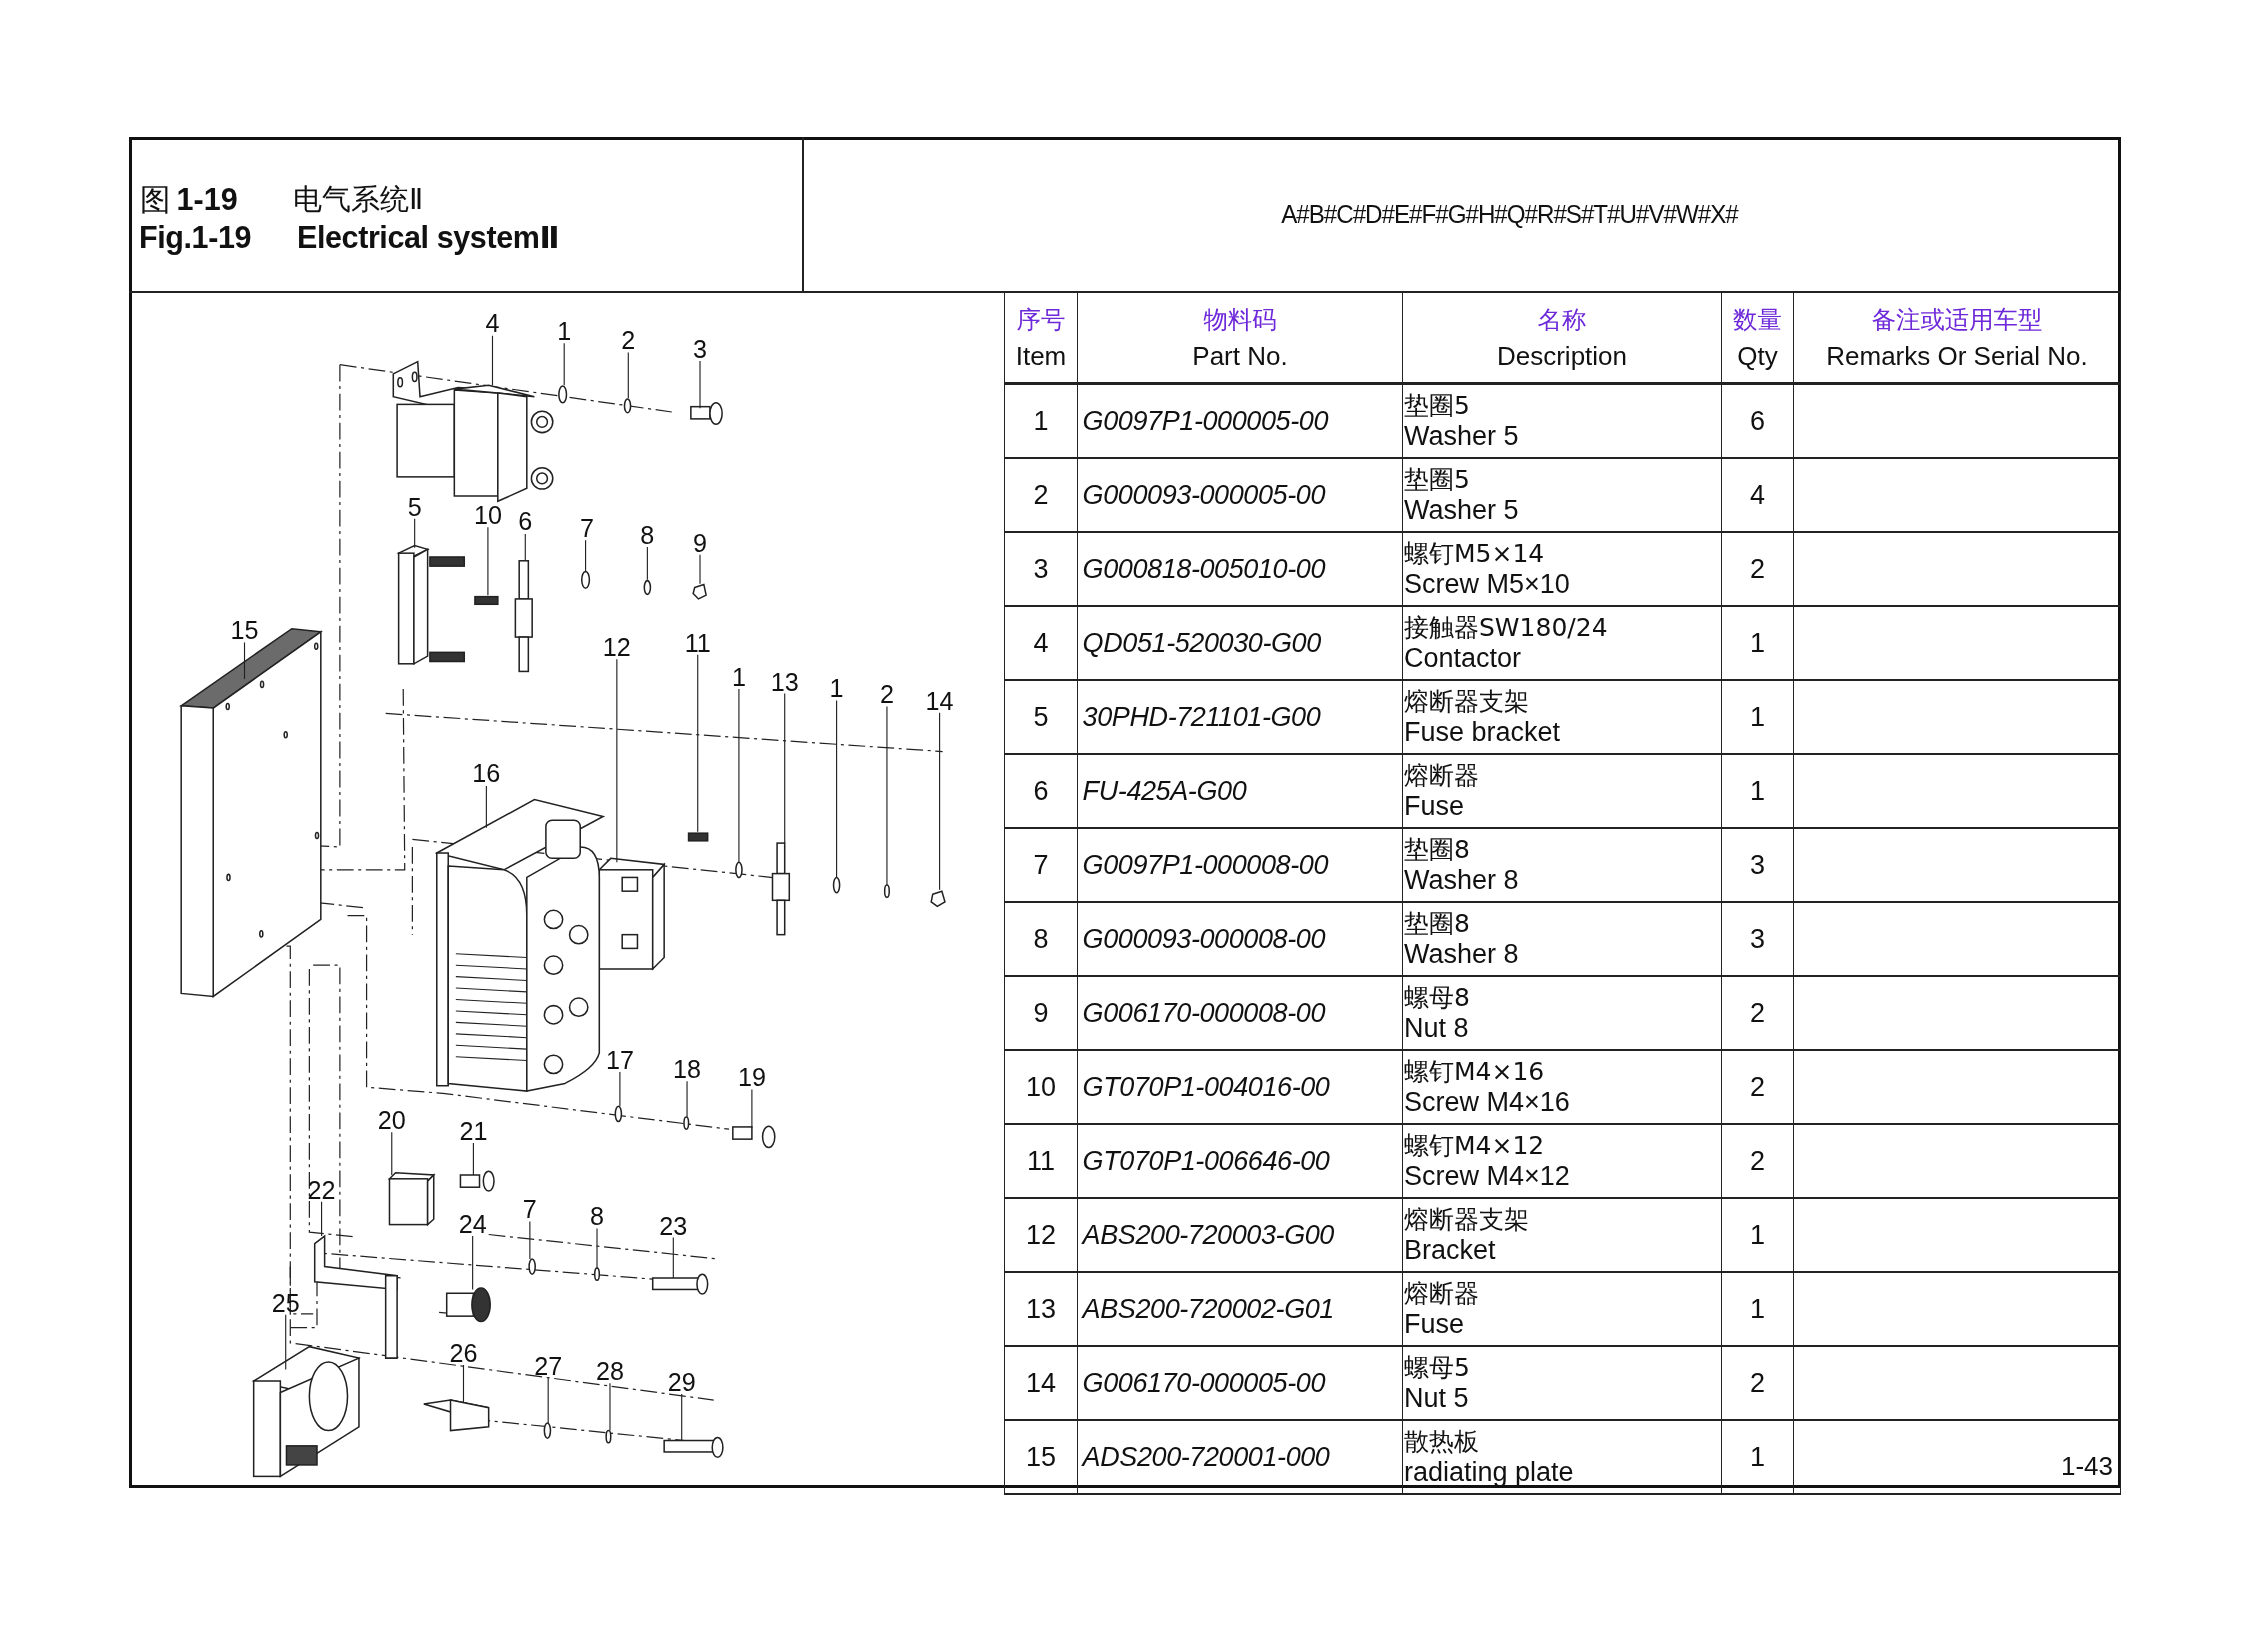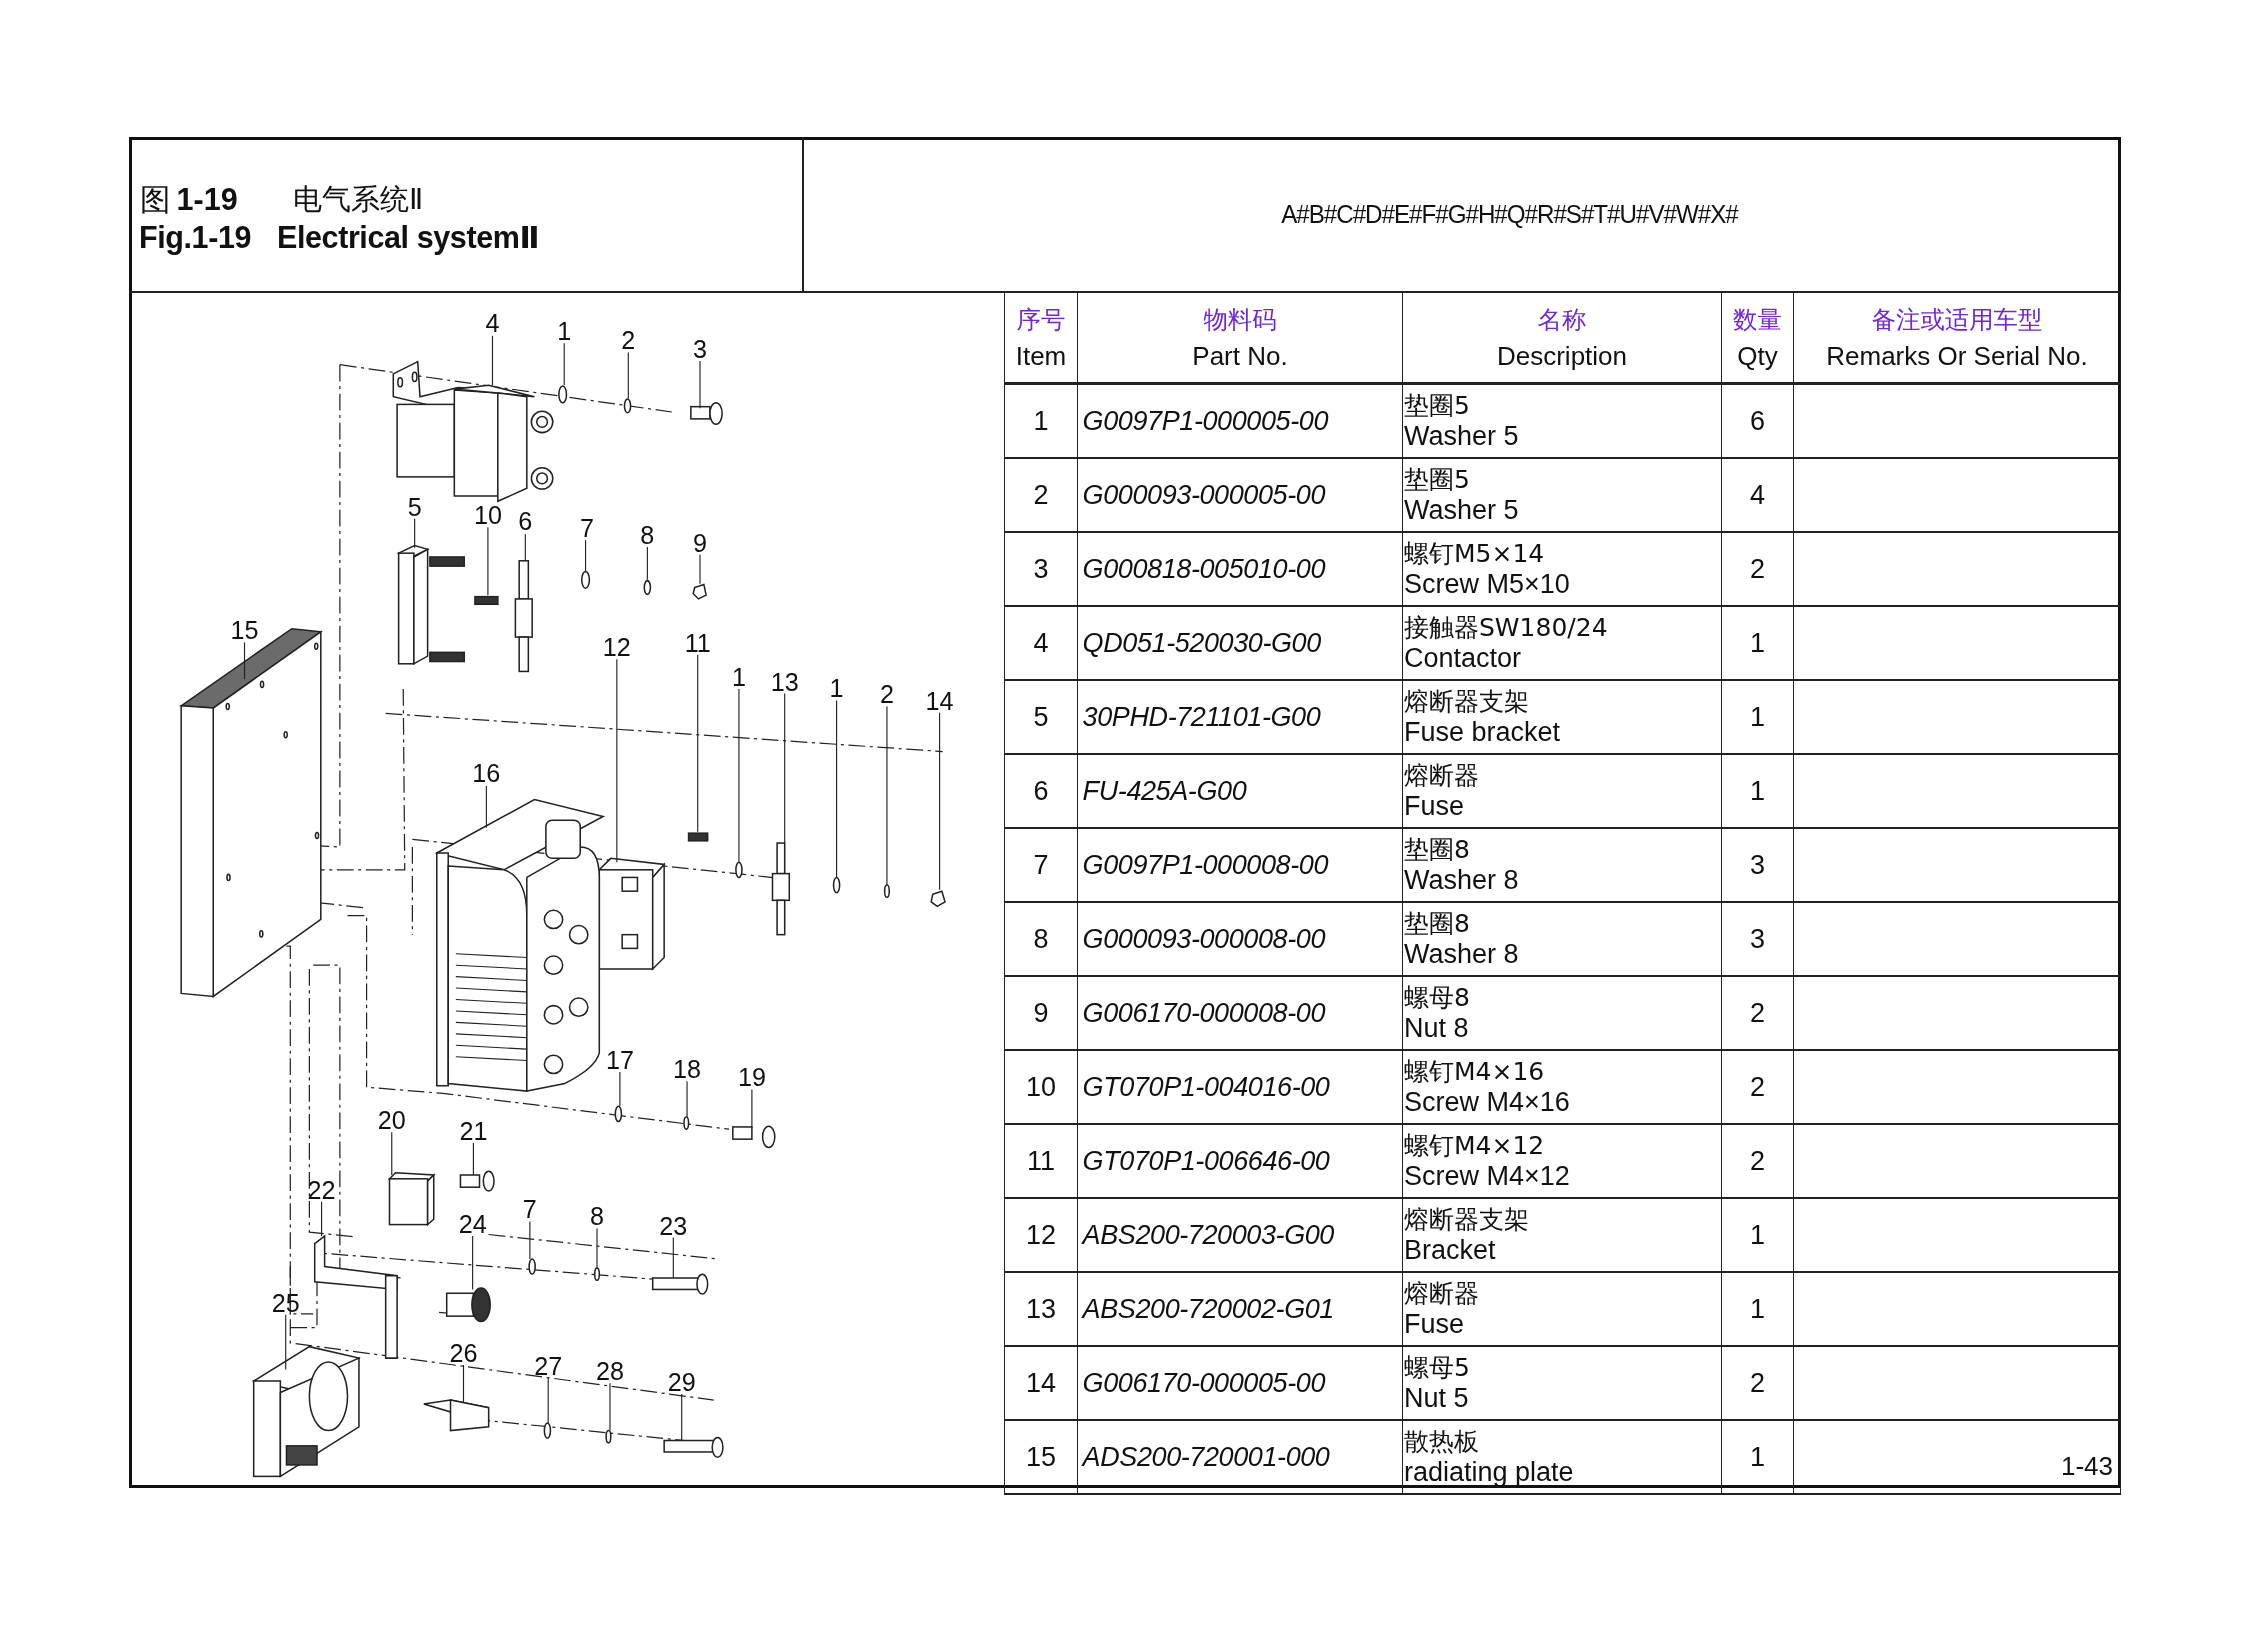--- a/index.html
+++ b/index.html
@@ -6,21 +6,21 @@
   body { width: 2250px; height: 1645px; position: relative; overflow: hidden;
          font-family: "Liberation Sans", "DejaVu Sans", sans-serif; color: #111; }
   .frame { position: absolute; left: 129px; top: 137px; width: 1992px; height: 1351px;
            border: 3.8px solid #111; box-sizing: border-box; }
   .hdr-divider-v { position: absolute; left: 802px; top: 137px; width: 1.5px; height: 154px; background: #222; }
   .hdr-divider-h { position: absolute; left: 129px; top: 291px; width: 1992px; height: 2.3px; background: #222; }
   .title-cn { position: absolute; left: 140px; top: 180px; font-size: 30.5px; white-space: nowrap; }
   .title-cn .num { font-weight: bold; margin-left: 6.1px; }
   .title-cn .txt { position: absolute; left: 153px; top: 0; font-family: "DejaVu Sans", sans-serif; font-size: 29px; }
   .title-en { position: absolute; left: 139px; top: 220px; font-size: 30.5px; font-weight: bold; white-space: nowrap; letter-spacing: -0.4px; }
-  .title-en .txt { position: absolute; left: 138px; top: 0; }
+  .title-en .txt { position: absolute; left: 158px; top: 0; }
   .codes { position: absolute; left: 804px; top: 137px; width: 1411px; height: 154px;
            display: flex; align-items: center; justify-content: center; font-size: 26px;
            letter-spacing: -1.1px; transform-origin: center; }
   .codes span { display: inline-block; transform: scaleX(0.93); }
 
   .tbl { position: absolute; left: 1004px; top: 292px; width: 1117px; border-collapse: collapse; table-layout: fixed; }
   .tbl th, .tbl td { border: 1.5px solid #222; padding: 0; font-weight: normal; }
   .tbl th { height: 89px; text-align: center; vertical-align: middle; font-size: 26px; line-height: 37px; }
   .tbl th .cn { display: block; font-family: "DejaVu Sans", sans-serif; font-size: 24.4px; color: #6d28d9; }
   .tbl th .en { display: block; }

